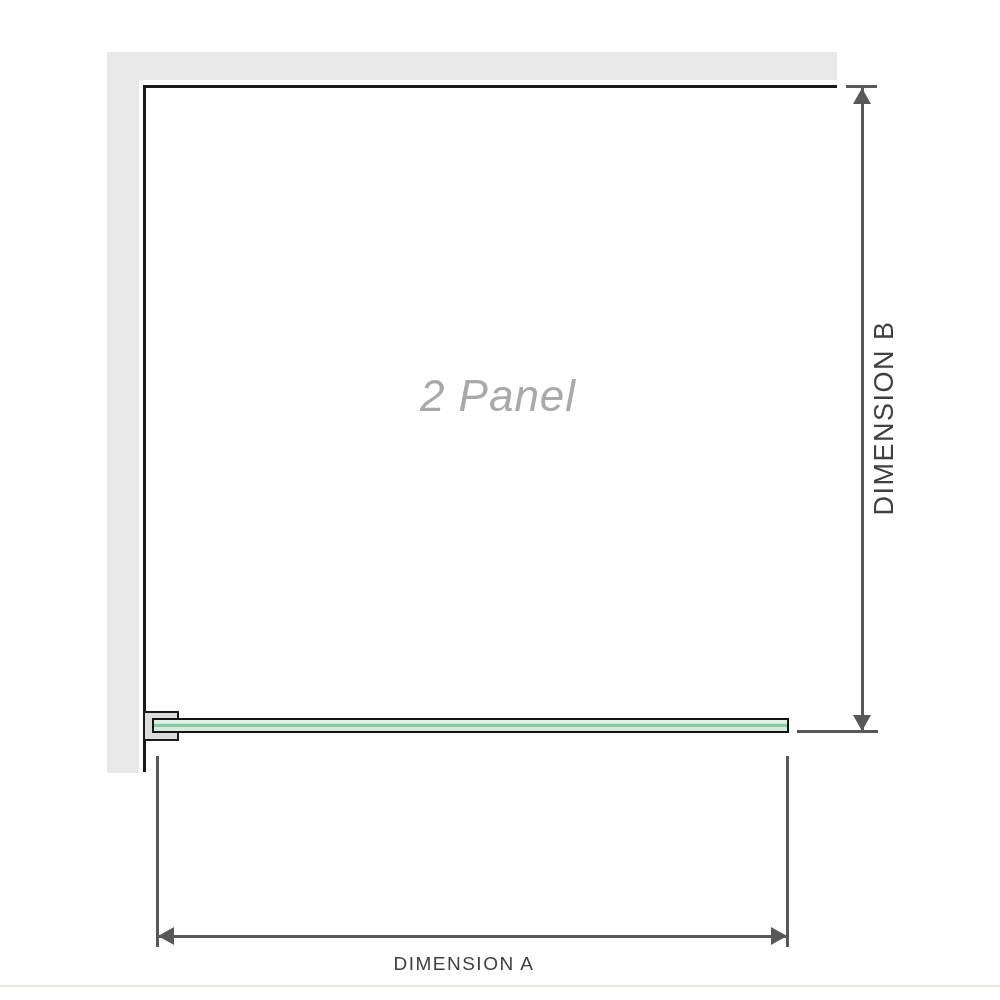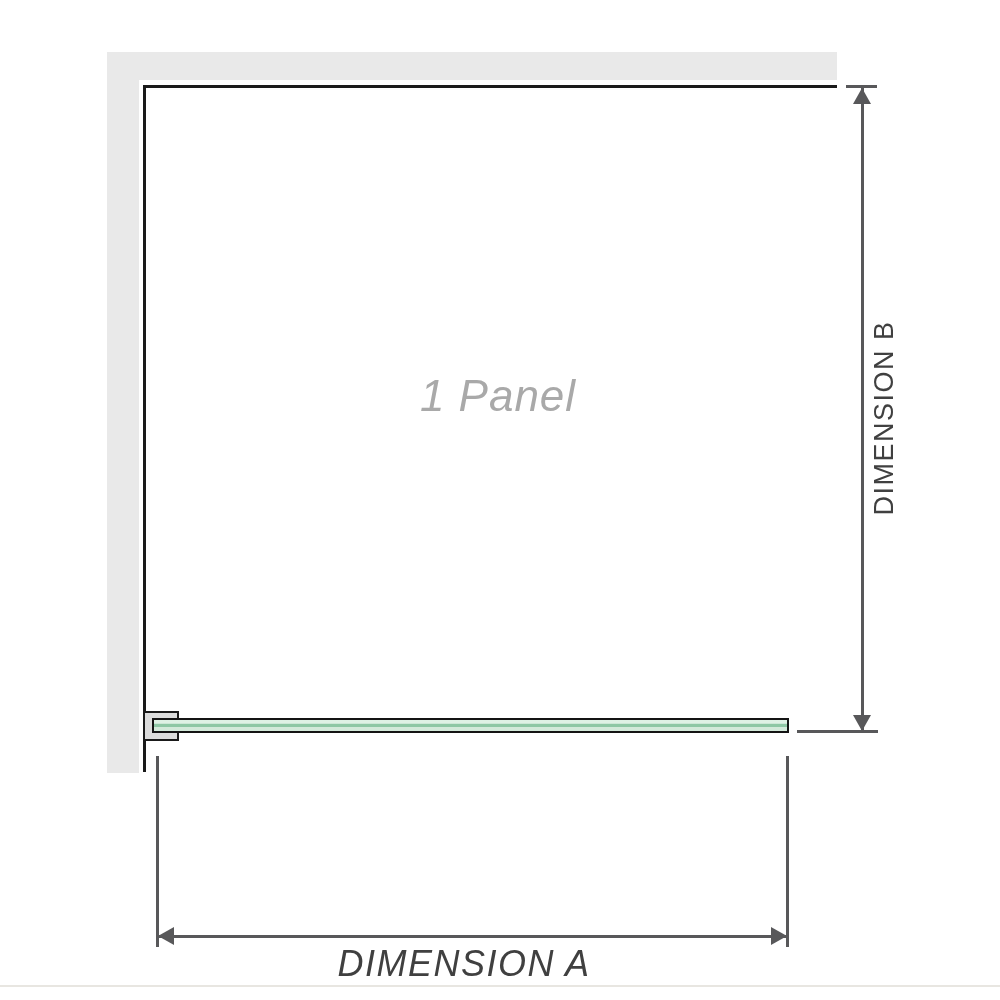--- a/index.html
+++ b/index.html
@@ -97,42 +97,41 @@
     border-right: 16px solid var(--dimension-line);
   }
   .arrow-right {
     left: 771px; top: 927px; width: 0; height: 0;
     border-top: 9px solid transparent; border-bottom: 9px solid transparent;
     border-left: 16px solid var(--dimension-line);
   }
   .dima-label {
     left: 464px; top: 964px;
     transform: translate(-50%, -50%);
-    font-size: 36px;
+    font-size: 19px;
     color: var(--dimension-text);
     letter-spacing: 1.5px;
     white-space: nowrap;
-    font-style: italic;
   }
 
   
   .bottom-divider { left: 0; top: 985px; width: 1000px; height: 2px; background: var(--divider); }
 </style>
 </head>
 <body>
 
 <div class="canvas">
 
   <div class="abs wall-top"></div>
   <div class="abs wall-left"></div>
 
   <div class="abs frame-top"></div>
   <div class="abs frame-left"></div>
 
-  <div class="abs panel-title">1 Panel</div>
+  <div class="abs panel-title">2 Panel</div>
 
   <div>
     <div class="abs dimb-cap-top"></div>
     <div class="abs arrow-up"></div>
     <div class="abs dimb-line"></div>
     <div class="abs arrow-down"></div>
     <div class="abs dimb-cap-bottom"></div>
     <div class="abs dimb-label">DIMENSION B</div>
   </div>
 

